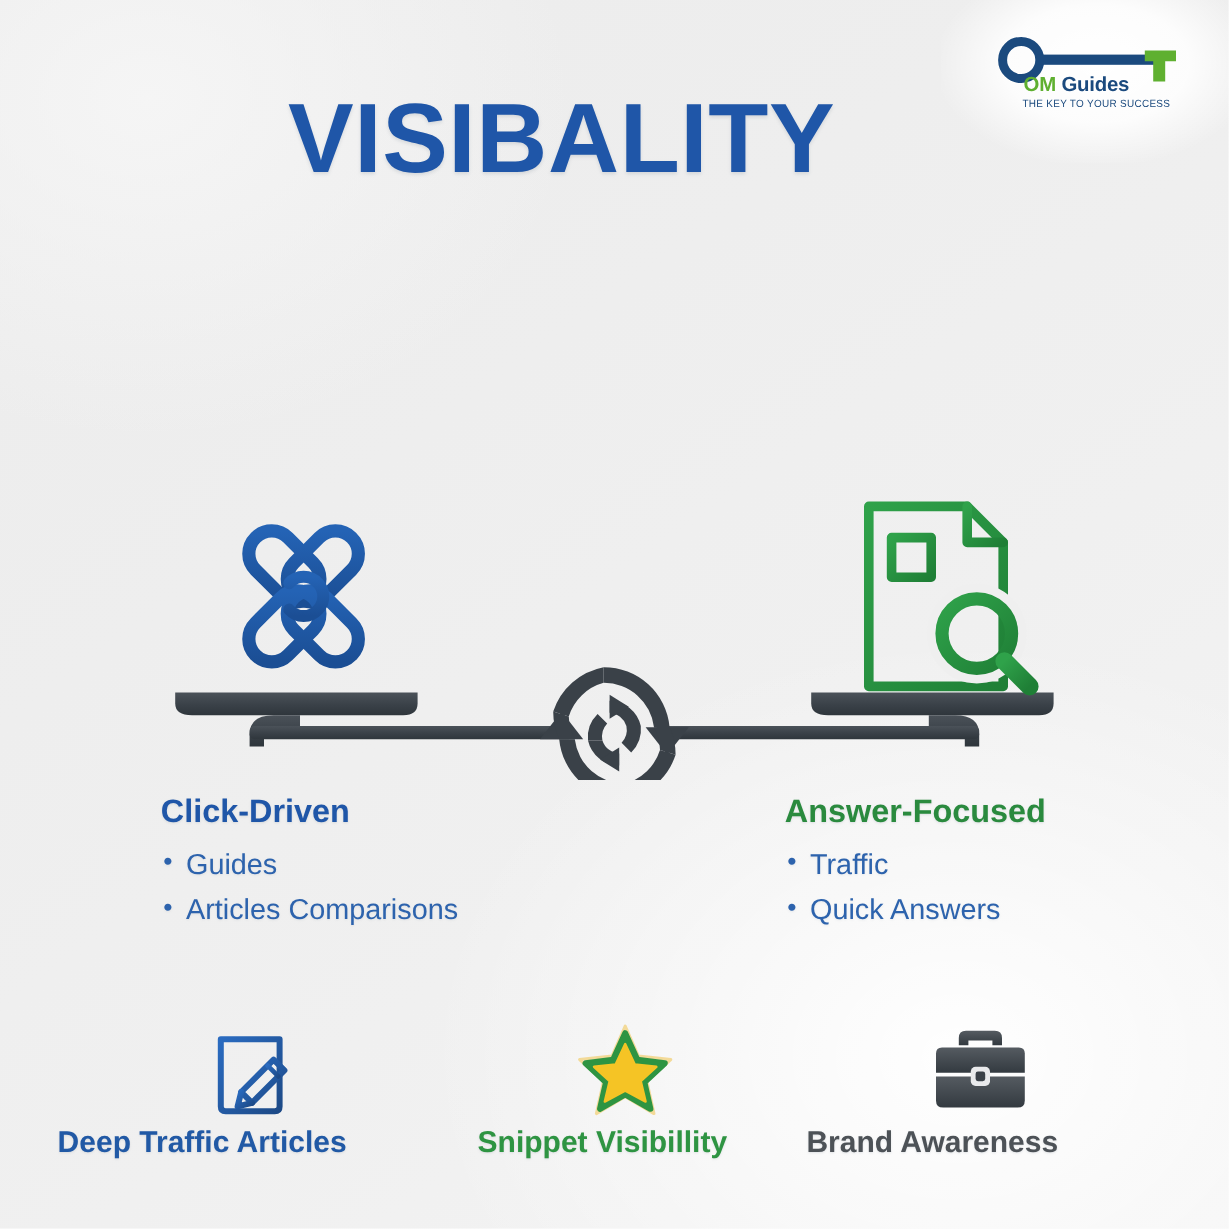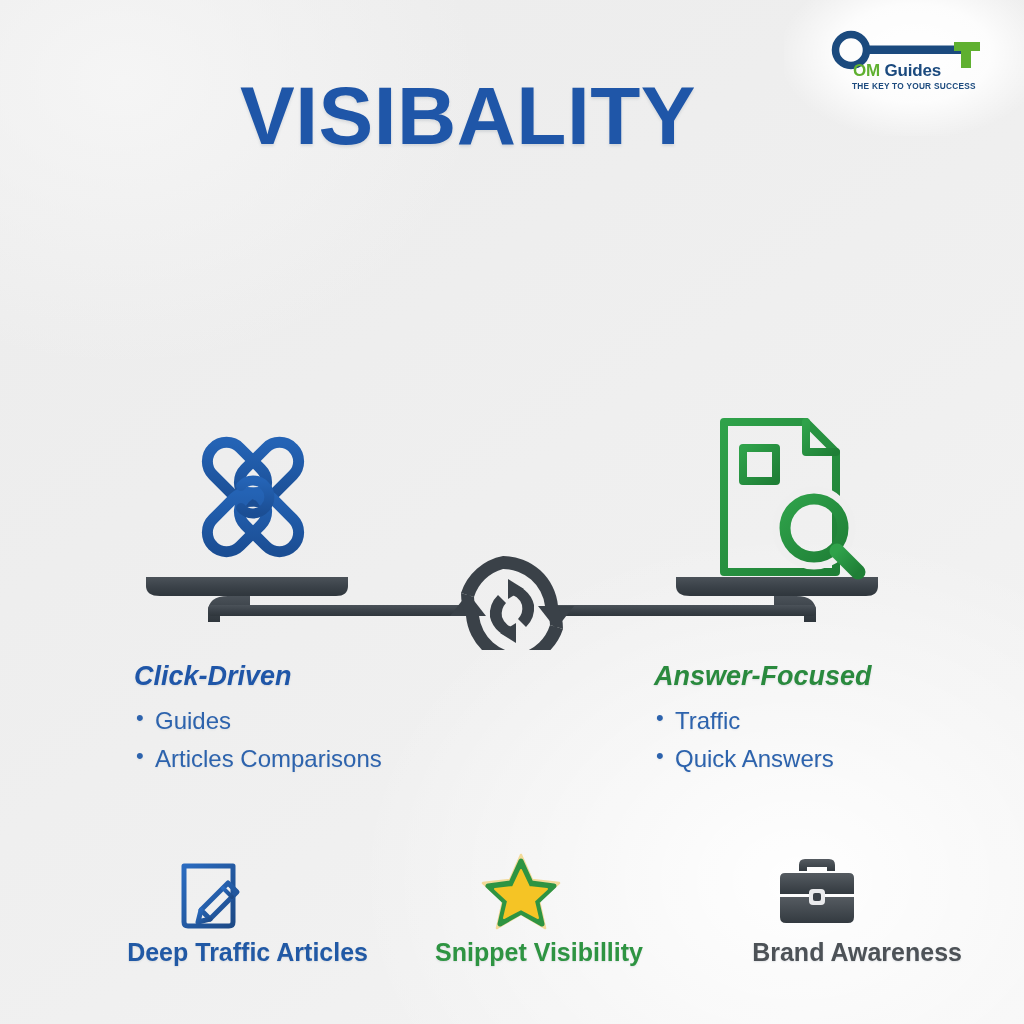--- a/index.html
+++ b/index.html
@@ -44,21 +44,21 @@
     font-weight:bold;
     letter-spacing:-0.2px;
     white-space:nowrap;
   }
   #logo-brand .om { color:#5fb030; }
   #logo-brand .expert { color:#1b4a7e; }
   #logo-tagline {
     position:absolute;
     left:24px; top:53px;
     font-size:8.3px;
-    font-weight:bold;
+    font-weight:normal;
     color:#1b4a7e;
     letter-spacing:0.25px;
     white-space:nowrap;
     transform:scaleY(1.05);
   }
 
   
   #title-block {
     position:absolute;
     top:72px; left:0; right:0;
@@ -107,21 +107,20 @@
   #column-left  { left:134px; }
   #column-right { left:654px; }
 
   .col-heading {
     font-size:27px;
     font-weight:bold;
     line-height:1.1;
     text-shadow:0 1px 2px rgba(125,135,150,0.22);
     white-space:nowrap;
     margin-bottom:10px;
-    font-style:italic;
   }
   #col-heading-left  { color:#1f56a8; }
   #col-heading-right { color:#2a8a3e; }
 
   .bullet-list { list-style:none; }
   .bullet-item {
     position:relative;
     font-size:24px;
     color:#2d63ad;
     line-height:1.58;
@@ -139,21 +138,21 @@
 
   
   #features {
     position:absolute;
     top:852px; left:0; right:0;
     height:130px;
   }
   .feature {
     position:absolute;
     top:0;
-    text-align:right;
+    text-align:left;
   }
   #feature-0 { left:48px;  width:320px; }
   #feature-1 { left:398px; width:245px; }
   #feature-2 { left:672px; width:290px; }
 
   .feature-icon {
     height:80px;
     display:flex;
     align-items:center;
     justify-content:center;

